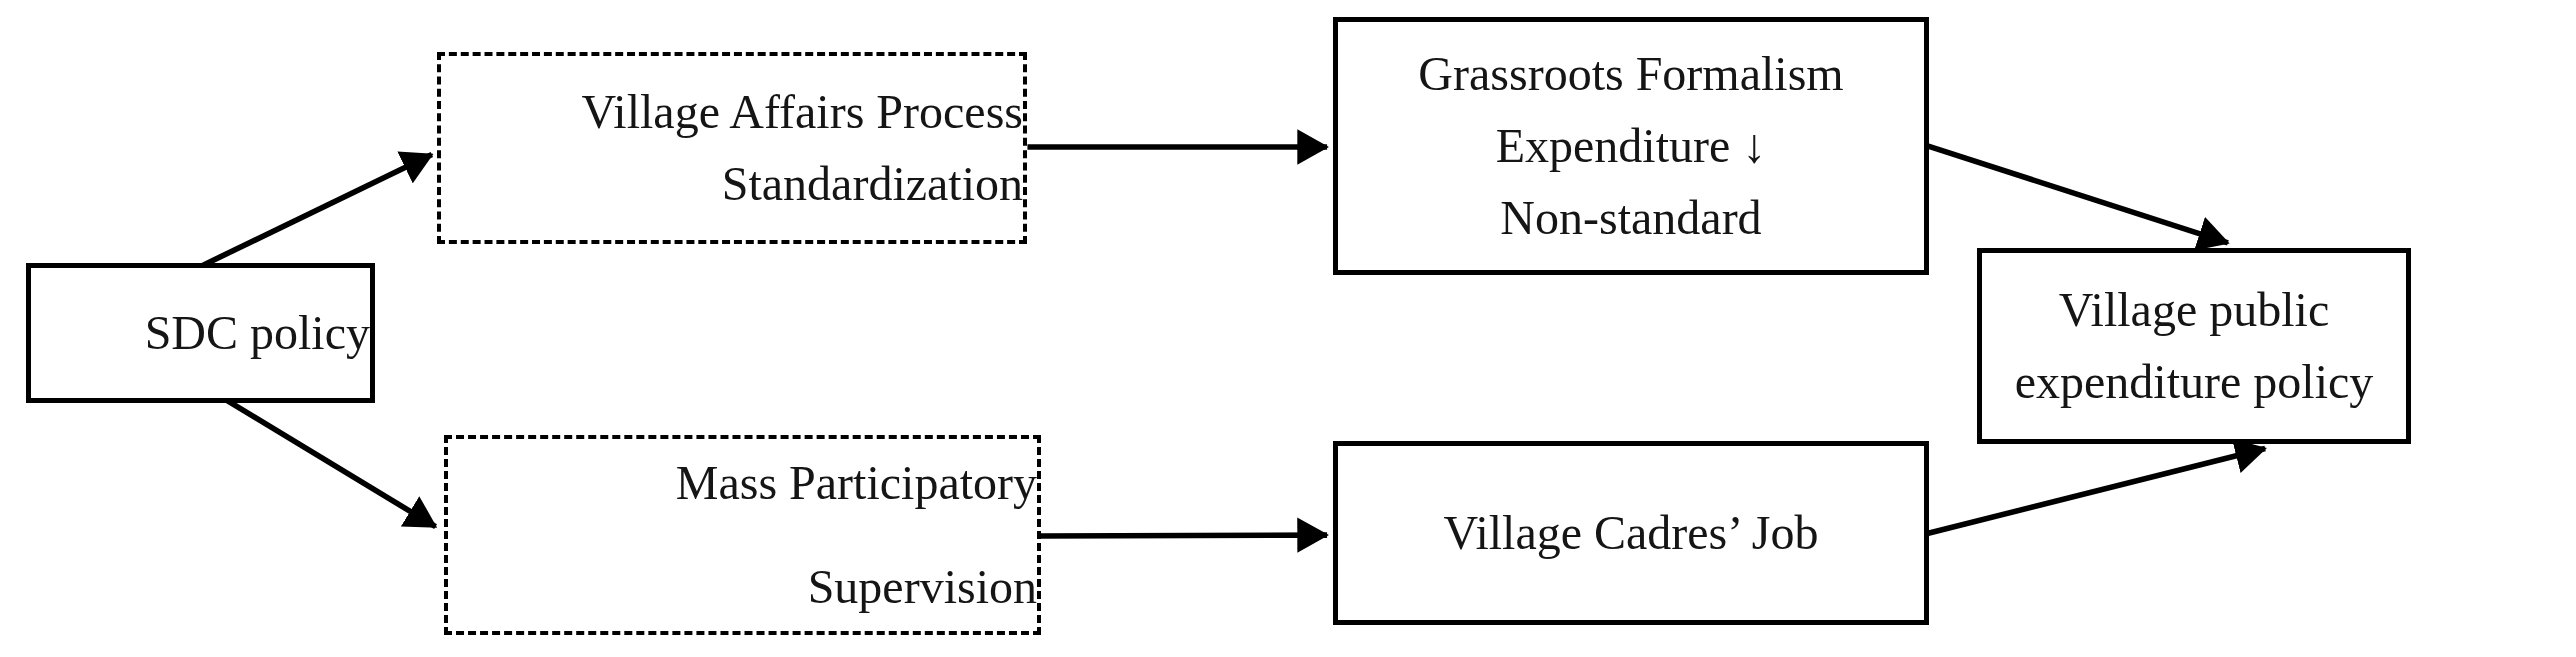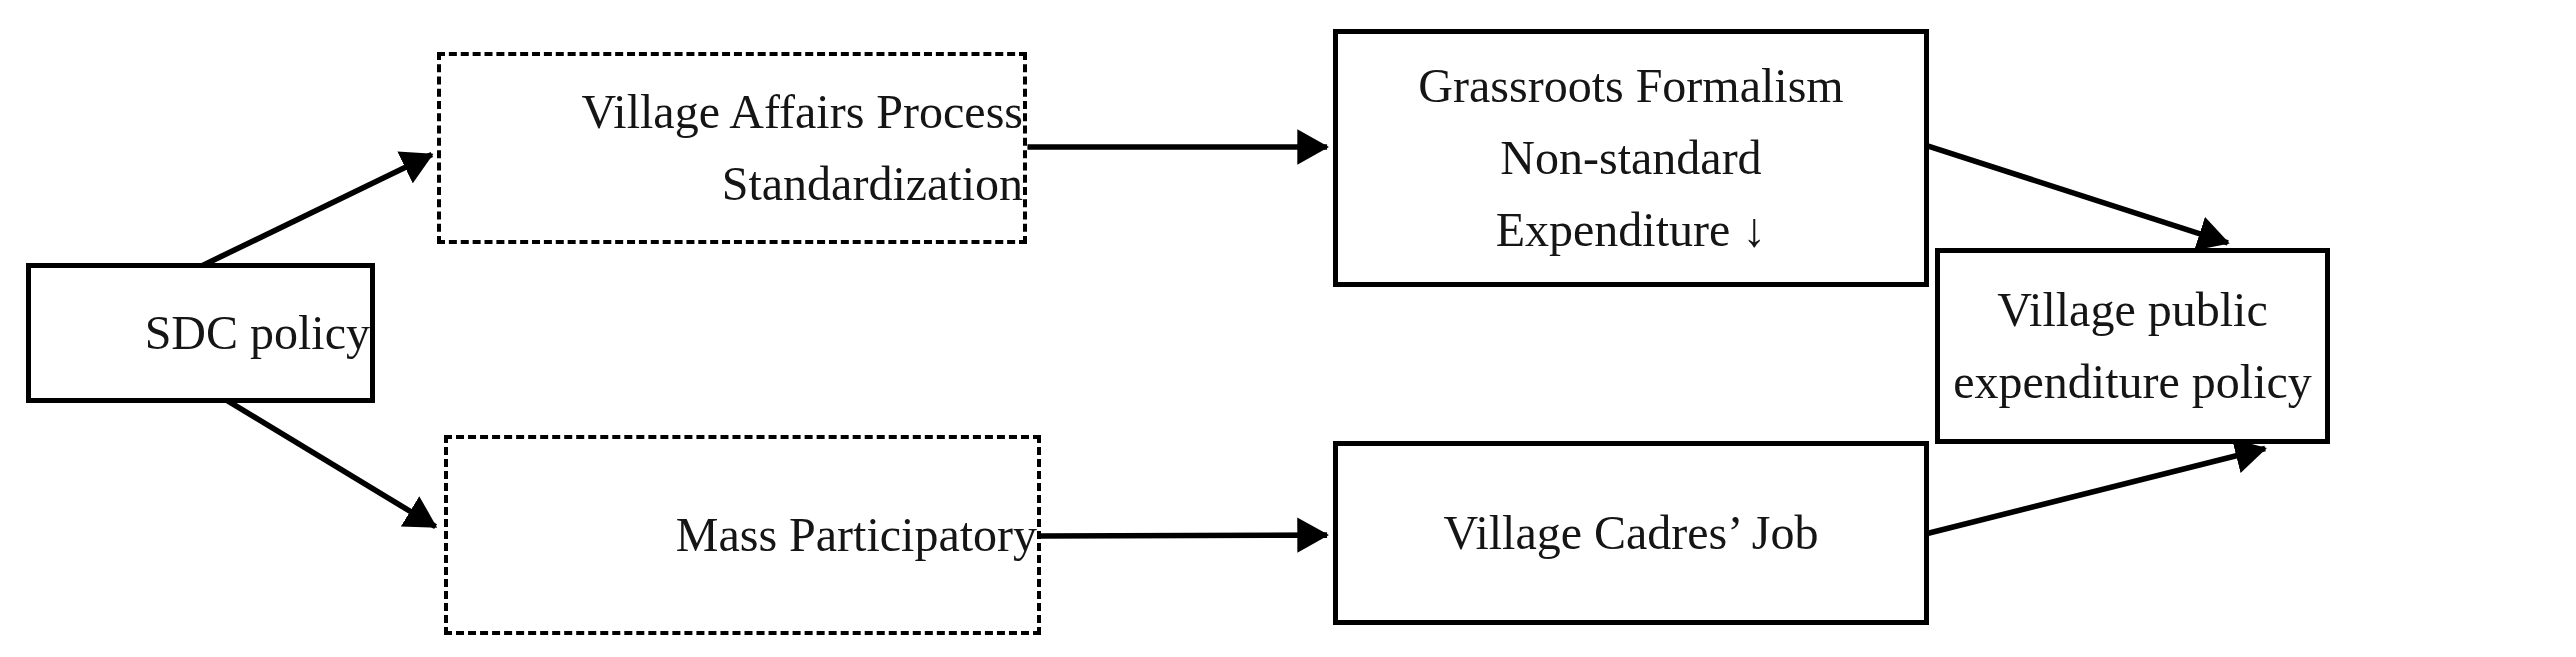--- a/index.html
+++ b/index.html
@@ -28,23 +28,23 @@
     font-size: 48px;
     line-height: 1.5;
   }
   .box.solid  { border: 5.6px solid #000000; }
   .box.dashed { border: 4.7px dashed #000000; align-items: flex-end; }
   .box .line  { white-space: nowrap; }
 
   #node-sdc-policy        { left: 26px;   top: 263px; width: 349px; height: 140px; align-items: flex-end; }
   #node-village-affairs   { left: 437px;  top: 52px;  width: 590px; height: 192px; }
   #node-mass-supervision  { left: 444px;  top: 435px; width: 597px; height: 200px; gap: 32px; }
-  #node-grassroots        { left: 1333px; top: 17px;  width: 596px; height: 258px; margin-top: 12px; }
+  #node-grassroots        { left: 1333px; top: 17px;  width: 596px; height: 258px; }
   #node-cadres            { left: 1333px; top: 441px; width: 596px; height: 184px; text-align: center; }
-  #node-decline           { left: 1935px; top: 248px; width: 395px; height: 196px; }
+  #node-decline           { left: 1977px; top: 248px; width: 434px; height: 196px; }
 
   #arrow-layer {
     position: absolute;
     left: 0; top: 0;
     width: 2576px;
     height: 657px;
     pointer-events: none;
   }
   #arrow-layer line {
     stroke: #000000;
@@ -74,26 +74,27 @@
     <div class="line">SDC policy</div>
   </div>
 
   <div id="node-village-affairs" class="box dashed">
     <div class="line">Village Affairs Process</div>
     <div class="line">Standardization</div>
   </div>
 
   <div id="node-mass-supervision" class="box dashed">
     <div class="line">Mass Participatory</div>
+    <div class="line">Supervision</div>
   </div>
 
   <div id="node-grassroots" class="box solid">
     <div class="line">Grassroots Formalism</div>
+    <div class="line">Expenditure ↓</div>
     <div class="line">Non-standard</div>
-    <div class="line">Expenditure ↓</div>
   </div>
 
   <div id="node-cadres" class="box solid">
     <div class="line">Village Cadres’ Job</div>
   </div>
 
   <div id="node-decline" class="box solid">
     <div class="line">Village public</div>
     <div class="line">expenditure policy</div>
   </div>

